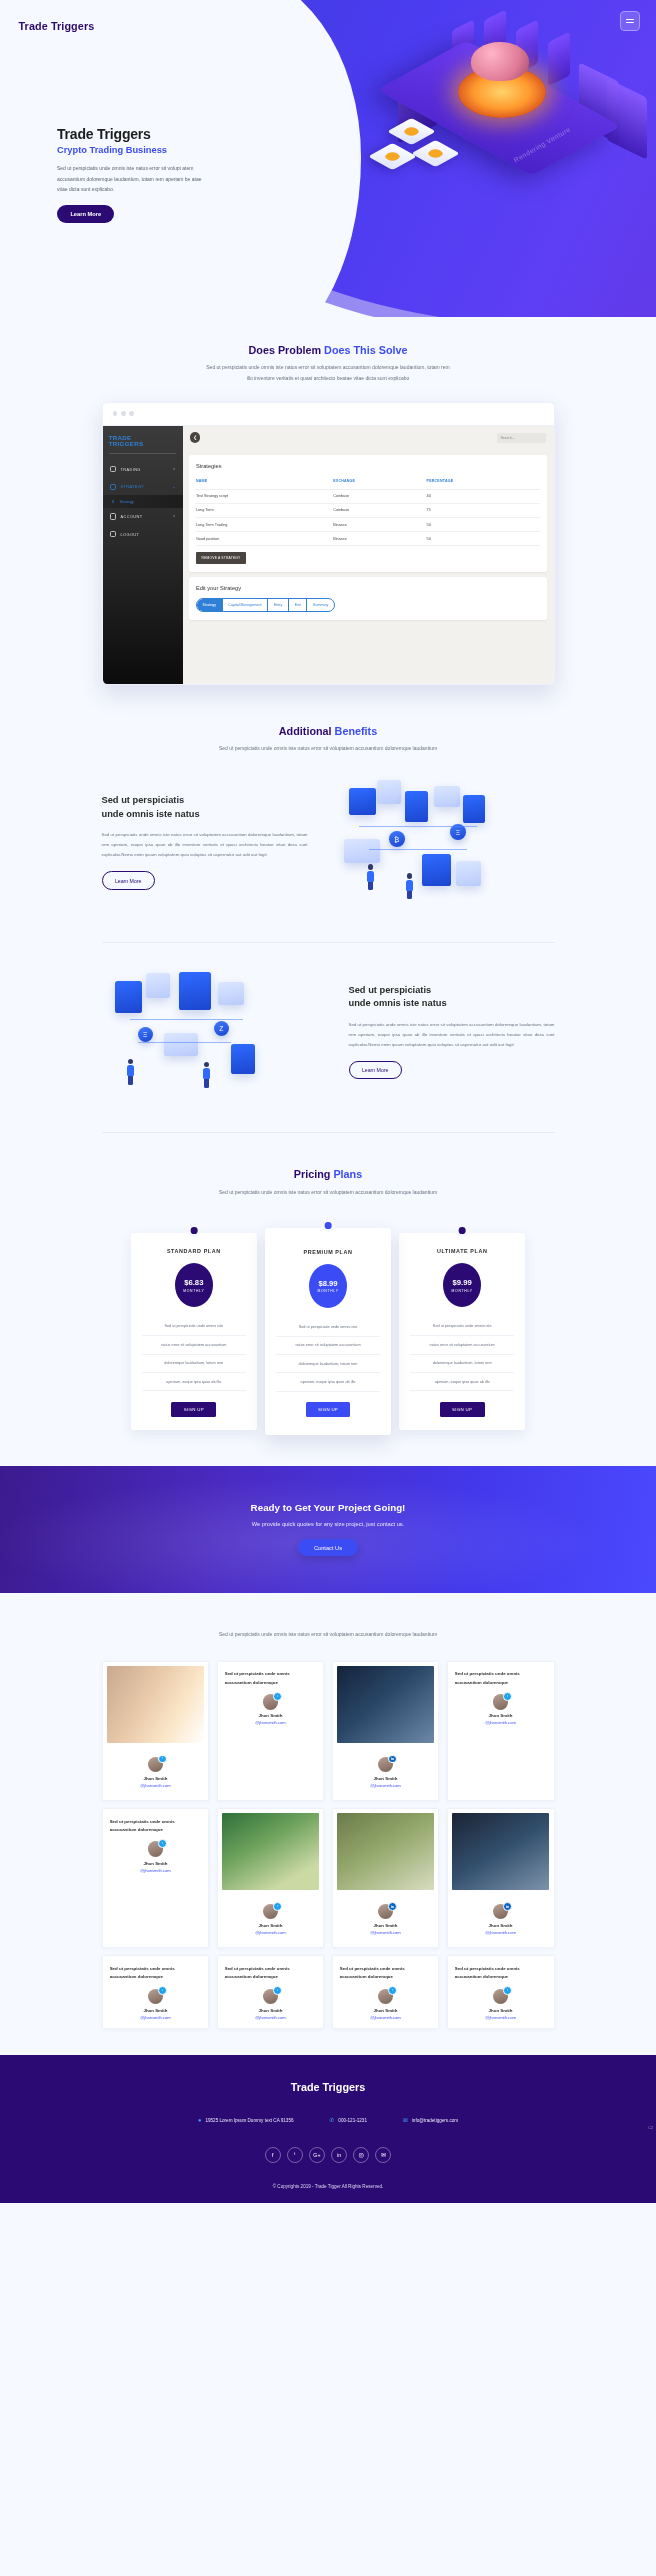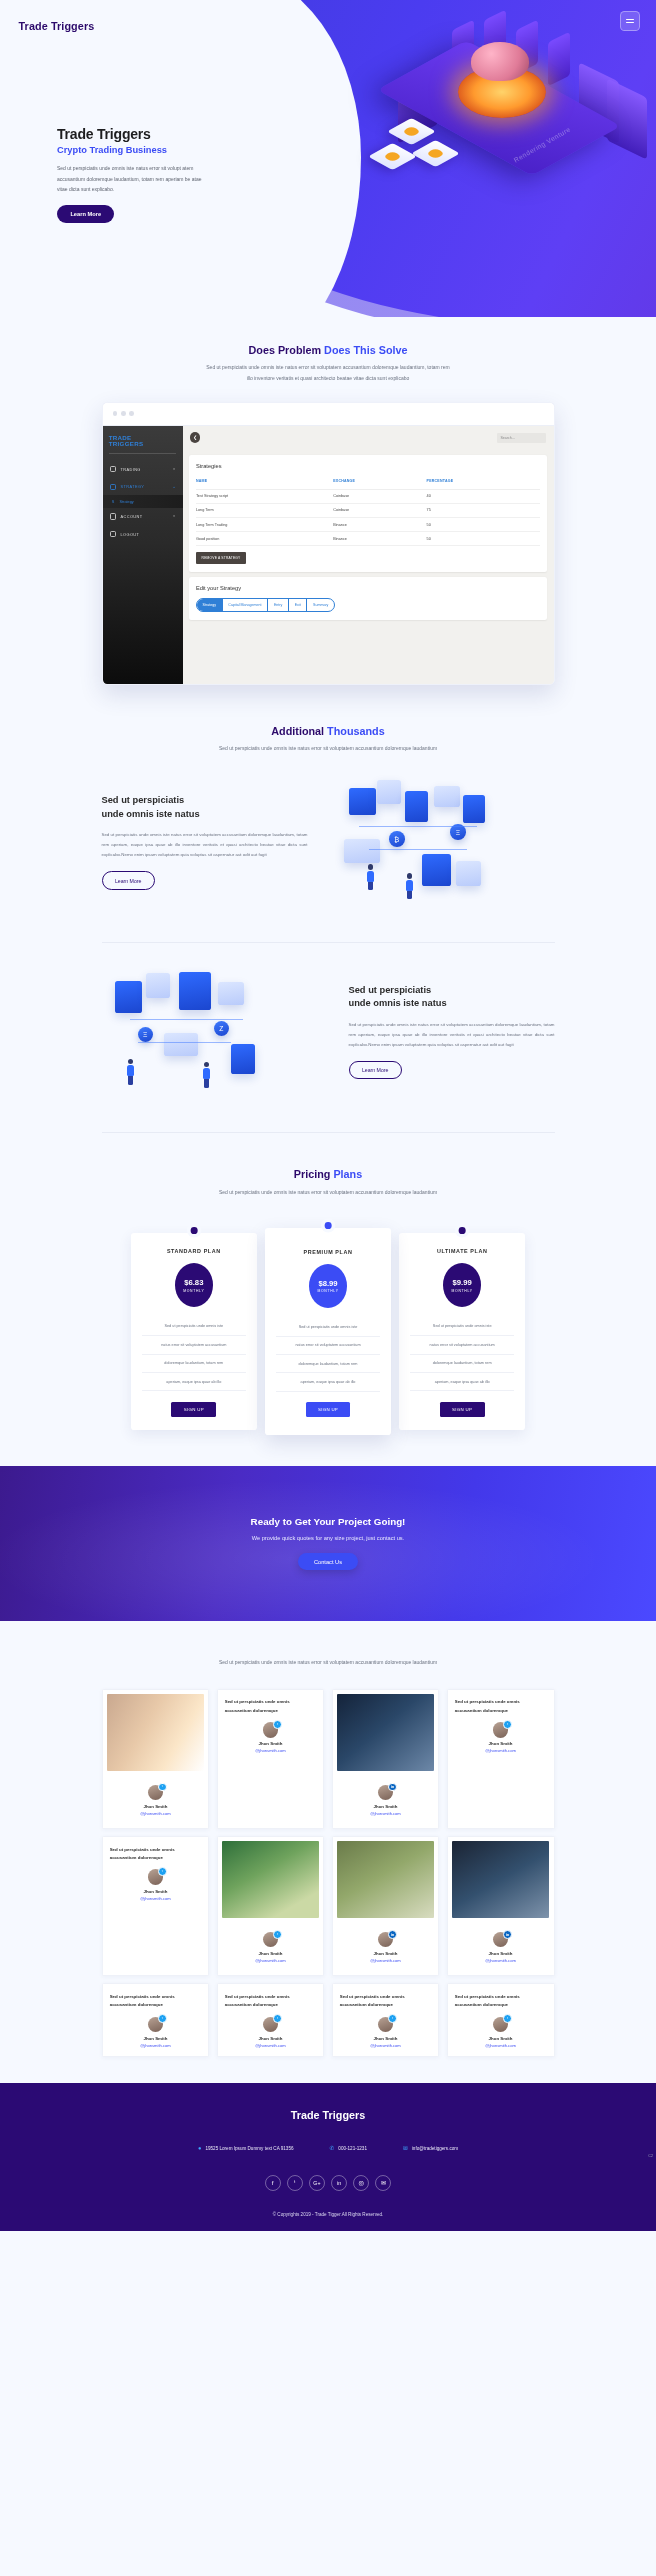--- a/index.html
+++ b/index.html
@@ -203,21 +203,21 @@
   .plan ul{ list-style:none; margin-top:10.3px;}
   .plan ul li{ font-size:3.8px; color:#6b7280; padding:6.7px 2.1px; border-bottom:0.5px solid #eef0f6;}
   .plan .signup{
     margin-top:10.3px; background:#2b0a74; color:#fff; border:none; border-radius:1.5px;
     padding:5.2px 12.4px; font-size:4.4px; letter-spacing:0.3px; cursor:pointer;
   }
   .plan.featured .signup{ background:#3b4cf5; }
 
   
   .cta{
-    position:relative; height:155px; overflow:hidden;
+    position:relative; height:127px; overflow:hidden;
     background:linear-gradient(100deg,#3c1a8e 0%, #4a2bc4 35%, #4338ea 70%, #4b49ff 100%);
     display:flex;flex-direction:column;align-items:center;justify-content:center;
   }
   .cta:before{
     content:""; position:absolute; inset:0;
     background:radial-gradient(ellipse at 45% 60%, rgba(255,255,255,.12), rgba(255,255,255,0) 60%);
   }
   .cta h2{ font-size:9.8px;color:#fff;font-weight:bold; position:relative;}
   .cta p{ font-size:5.7px;color:#e8e9ff;margin-top:7.2px; position:relative;}
   .cta .contact{
@@ -417,21 +417,21 @@
               </div>
             </div>
           </div>
         </div>
       </div>
     </div>
   </section>
 
   <section class="benefits">
     <h2 class="sec-title">
-      <span>Additional </span><span class="accent">Thousands</span>
+      <span>Additional </span><span class="accent">Benefits</span>
     </h2>
     <p class="sec-sub">Sed ut perspiciatis unde omnis iste natus error sit voluptatem accusantium doloremque laudantium</p>
 
     <div class="ben-row">
       <div class="ben-txt">
         <div class="ben-h">
           <span>Sed ut perspiciatis</span><br>
           <span>unde omnis iste natus</span>
         </div>
         <div class="ben-p">Sed ut perspiciatis unde omnis iste natus error sit voluptatem accusantium doloremque laudantium, totam rem aperiam, eaque ipsa quae ab illo inventore veritatis et quasi architecto beatae vitae dicta sunt explicabo.Nemo enim ipsam voluptatem quia voluptas sit aspernatur aut odit aut fugit</div>

